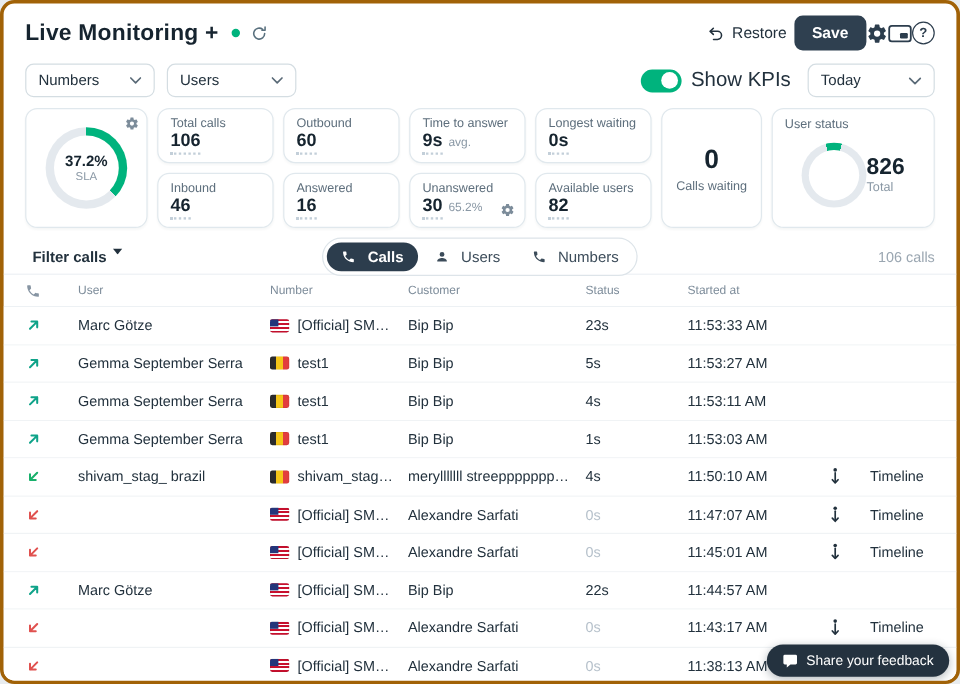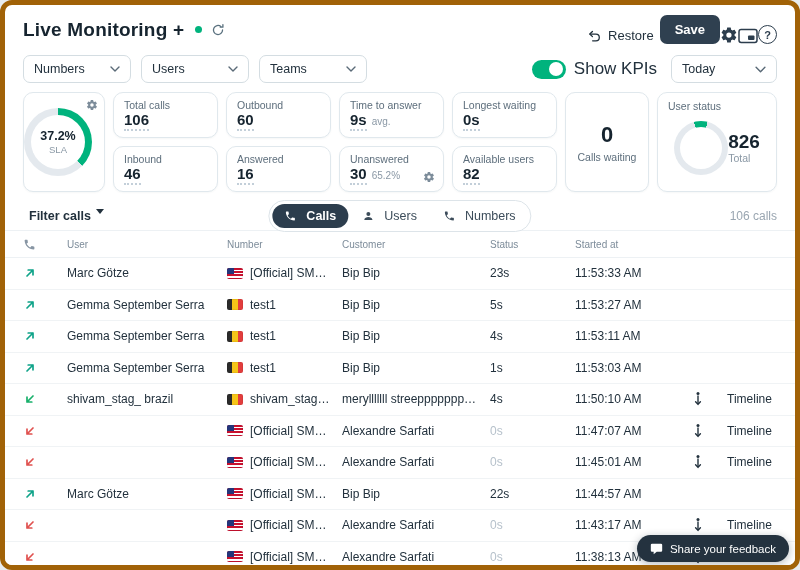--- a/index.html
+++ b/index.html
@@ -4,68 +4,68 @@
 <style>
   html,body{margin:0;padding:0;}
   body{
     width:800px;height:570px;overflow:hidden;position:relative;
     background:#e8ecef;
     font-family:"Liberation Sans","DejaVu Sans",sans-serif;
     -webkit-font-smoothing:antialiased;
   }
   .app{
     position:absolute;inset:0;box-sizing:border-box;
-    background:#fff;border:5px solid #a16207;border-radius:12px;overflow:hidden;
+    background:#fff;border:3px solid #a16207;border-radius:12px;overflow:hidden;
   }
   svg{display:block}
 
   
   .hdr{display:flex;align-items:center;gap:9px;padding:10px 18px 4px;}
   .title{font-size:19px;font-weight:700;color:#16242f;letter-spacing:.2px}
   .live-dot{width:7px;height:7px;border-radius:50%;background:#00b37d;margin-left:2px}
   .icon-btn{color:#59707e;cursor:pointer;background:none;border:none;padding:0;display:flex;align-items:center}
-  .hdr-right{margin-left:auto;display:flex;align-items:flex-end;}
+  .hdr-right{margin-left:auto;display:flex;align-items:center;}
   .restore{display:flex;align-items:center;gap:6px;font-size:13px;color:#22313d;cursor:pointer;background:none;border:none}
   .save-btn{background:#2f4050;color:#fff;font-size:13px;font-weight:600;padding:7px 15px;border-radius:7px;border:none;cursor:pointer}
   .dark-icon{color:#2c3d4d}
   .help-btn{width:17px;height:17px;border:1.6px solid #2c3d4d;border-radius:50%;display:flex;align-items:center;justify-content:center;
     font-size:11px;font-weight:700;color:#2c3d4d;background:none;cursor:pointer;padding:0;box-sizing:content-box}
 
   
   .filters{display:flex;align-items:center;gap:10px;padding:7px 18px 5px}
   .dd{display:flex;align-items:center;justify-content:space-between;gap:16px;border:1px solid #d4dde2;border-radius:7px;
     padding:6px 10px;font-size:12.5px;color:#22313d;min-width:86px;background:#fff;cursor:pointer}
   .dd .chev{color:#5a6a77}
   .filters-right{margin-left:auto;display:flex;align-items:center;gap:8px}
   .switch{width:34px;height:19px;border-radius:10px;background:#00b37d;position:relative;cursor:pointer;flex:none}
   .switch::after{content:"";position:absolute;right:2.5px;top:2.5px;width:14px;height:14px;border-radius:50%;background:#fff}
   .show-kpis{font-size:17px;color:#22313d;margin-right:6px}
   .today-dd{min-width:84px}
 
   
   .kpis{display:flex;gap:8px;padding:4px 18px 9px;height:100px;align-items:stretch}
   .card{border:1px solid #e0e8ed;border-radius:10px;background:#fff;box-shadow:0 1px 2px rgba(20,40,60,.04);box-sizing:border-box}
-  .sla-card{width:82px;position:relative;display:flex;align-items:center;flex:none}
+  .sla-card{width:102px;position:relative;display:flex;align-items:center;justify-content:center;flex:none}
   .corner-gear{position:absolute;top:6px;right:6px;color:#7c8c9a;cursor:pointer}
   .donut{position:relative;width:68px;height:68px;border-radius:50%}
   .donut::after{content:"";position:absolute;inset:7px;background:#fff;border-radius:50%}
   .donut .center{position:absolute;inset:0;display:flex;flex-direction:column;align-items:center;justify-content:center;z-index:1}
   .sla-value{font-size:12.5px;font-weight:700;color:#16242f}
   .sla-label{font-size:9.5px;color:#8a98a5;margin-top:1px}
   .grid8{flex:1;display:grid;grid-template-columns:repeat(4,1fr);grid-auto-rows:1fr;gap:8px}
   .kpi-card{position:relative;padding:6px 10px 6px;display:flex;flex-direction:column;justify-content:space-between;cursor:pointer}
   .kpi-label{font-size:10.5px;color:#5d6e7c;white-space:nowrap;overflow:hidden}
   .kpi-value-row{display:flex;align-items:baseline;gap:5px}
   .kpi-value{font-size:15px;font-weight:700;color:#16242f;border-bottom:2px dotted #c3cfd9;padding-bottom:1px}
   .kpi-suffix{font-size:10px;color:#8a98a5}
   .mid-gear{position:absolute;right:8px;bottom:8px;color:#7c8c9a;cursor:pointer}
   .waiting-card{width:84px;flex:none;display:flex;flex-direction:column;align-items:center;justify-content:center;gap:3px}
   .waiting-value{font-size:22px;font-weight:700;color:#16242f}
   .waiting-label{font-size:10.5px;color:#5d6e7c}
-  .user-status-card{width:120px;flex:none;padding:7px 10px;display:flex;flex-direction:column}
+  .user-status-card{width:136px;flex:none;padding:7px 10px;display:flex;flex-direction:column}
   .us-label{font-size:10.5px;color:#5d6e7c}
   .us-body{flex:1;display:flex;align-items:center;justify-content:center;}
   .us-donut{width:54px;height:54px}
   .us-donut::after{inset:6px}
   .us-total-value{font-size:19px;font-weight:700;color:#16242f;line-height:1.1}
   .us-total-label{font-size:10.5px;color:#8a98a5}
 
   
   .toolbar{position:relative;display:flex;align-items:center;padding:7px 18px 6px}
   .filter-calls{display:flex;align-items:flex-start;gap:5px;font-size:12.5px;font-weight:600;color:#22313d;cursor:pointer;background:none;border:none}
@@ -147,26 +147,20 @@
       <svg class="chev" width="10" height="6" viewBox="0 0 10 6">
           <path d="M1 1l4 4 4-4" fill="none" stroke="currentColor" stroke-width="1.4" stroke-linecap="round" stroke-linejoin="round"></path>
         </svg>
     </div>
     <div class="dd">
       <span>Users</span>
       <svg class="chev" width="10" height="6" viewBox="0 0 10 6">
           <path d="M1 1l4 4 4-4" fill="none" stroke="currentColor" stroke-width="1.4" stroke-linecap="round" stroke-linejoin="round"></path>
         </svg>
     </div>
-    <div class="dd">
-      <span>Teams</span>
-      <svg class="chev" width="10" height="6" viewBox="0 0 10 6">
-          <path d="M1 1l4 4 4-4" fill="none" stroke="currentColor" stroke-width="1.4" stroke-linecap="round" stroke-linejoin="round"></path>
-        </svg>
-    </div>
     <div class="filters-right">
       <span class="switch"></span>
       <span class="show-kpis">Show KPIs</span>
       <div class="dd today-dd">
         <span>Today</span>
         <svg class="chev" width="11" height="7" viewBox="0 0 10 6">
             <path d="M1 1l4 4 4-4" fill="none" stroke="currentColor" stroke-width="1.3" stroke-linecap="round" stroke-linejoin="round"></path>
           </svg>
       </div>
     </div>

